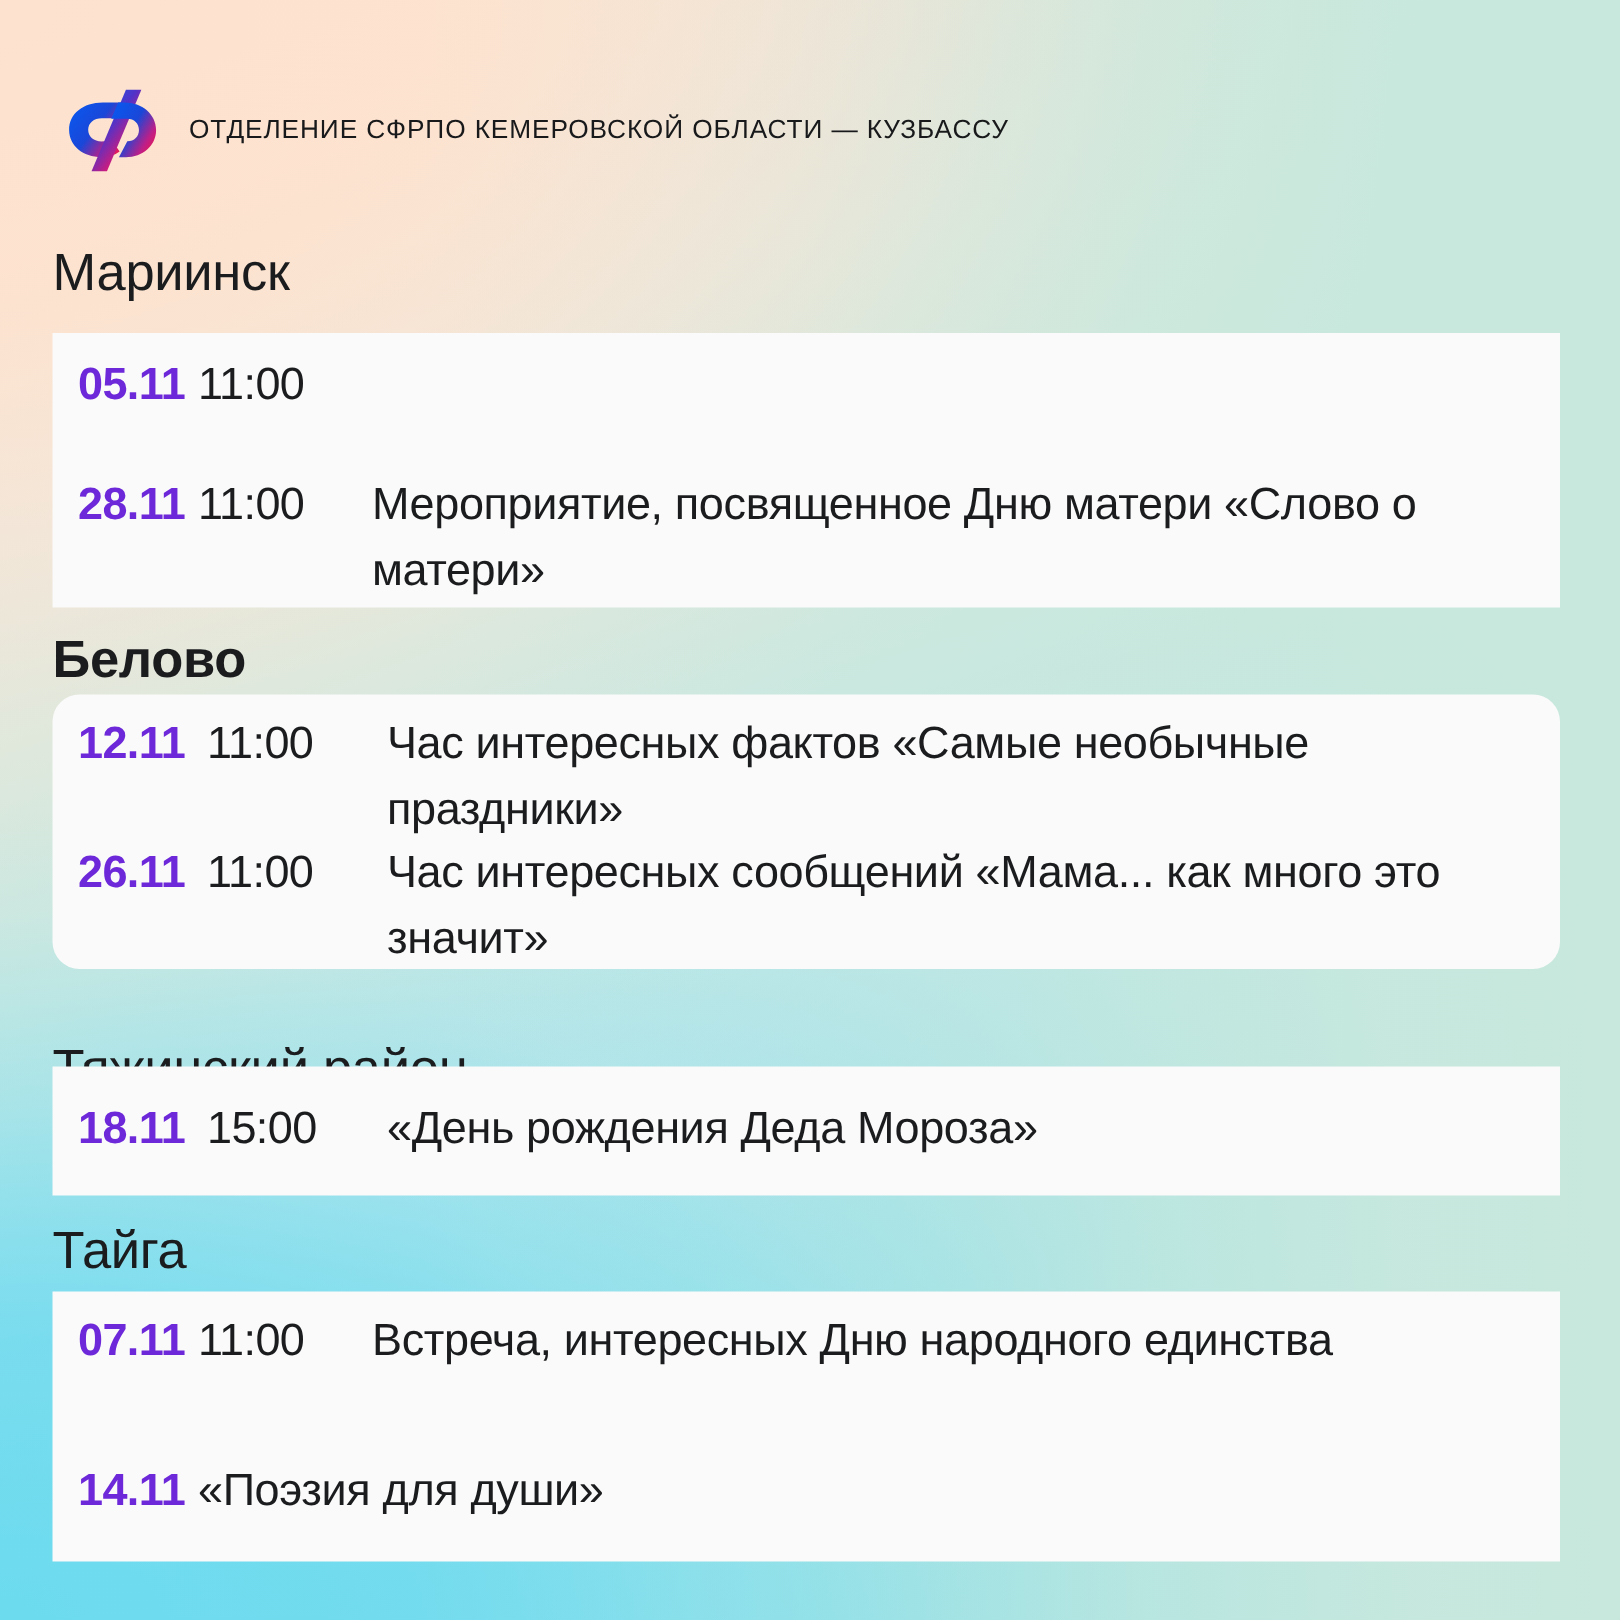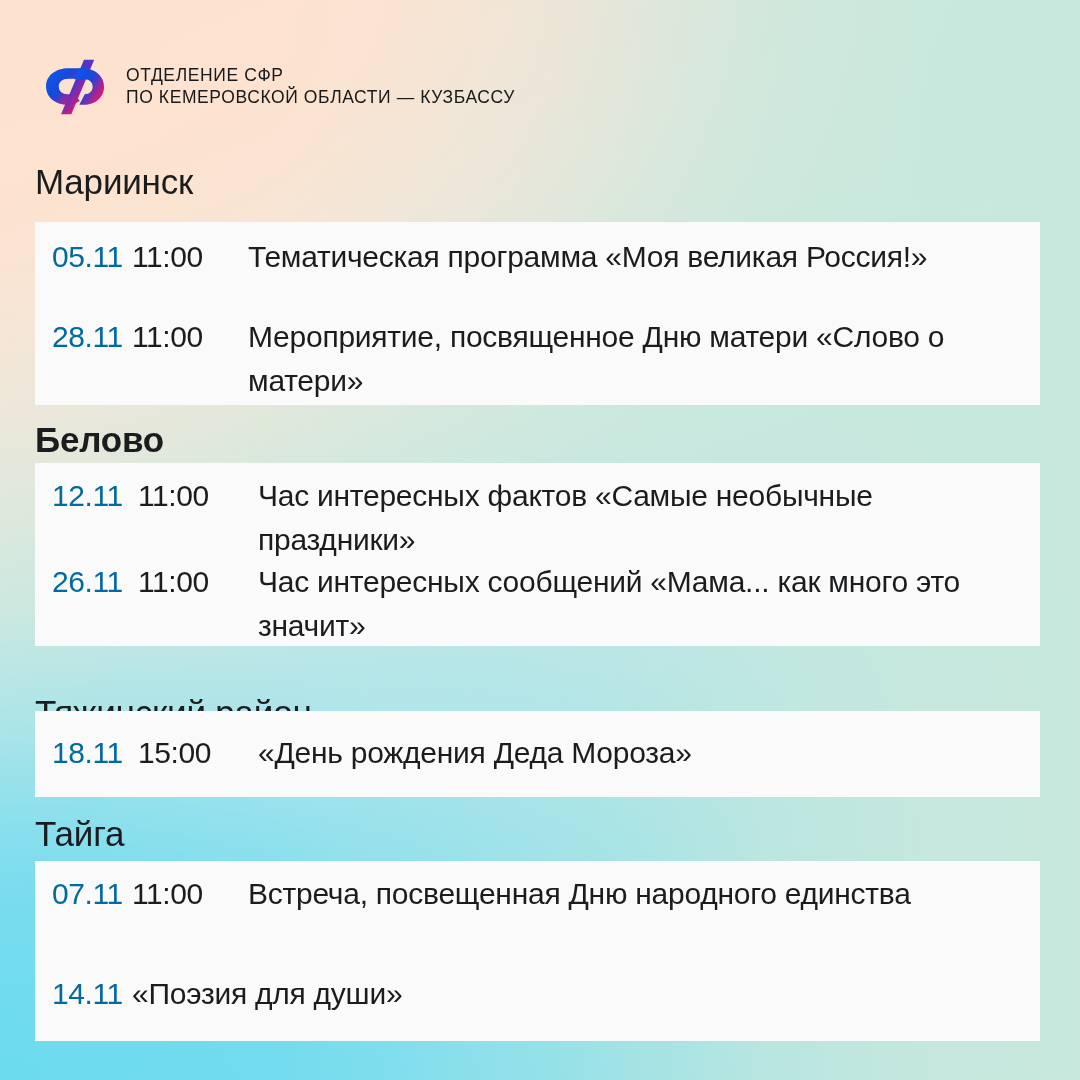--- a/index.html
+++ b/index.html
@@ -80,21 +80,21 @@
     position:absolute;
     left:40px;
     top:58px;
     display:flex;
     align-items:center;
     gap:14px;
   }
   #logo-mark { width:72px; height:58px; display:block; flex:0 0 auto; }
   #logo-text {
     display:flex;
-    flex-direction:column;
+    flex-direction:row;
     justify-content:center;
   }
   #logo-text .ln {
     font-size:17.5px;
     letter-spacing:0.6px;
     line-height:1.23;
     color:#18191B;
     white-space:nowrap;
     font-weight:400;
   }
@@ -125,23 +125,24 @@
     left:0; right:0;
     display:flex;
     align-items:flex-start;
   }
   .ev-date {
     flex:0 0 auto;
     width:80px;
     margin-left:17px;
     font-size:30px;
     line-height:44px;
-    color:#0369a1;
+    color:#6d28d9;
     letter-spacing:-0.4px;
     white-space:nowrap;
+    font-weight:bold;
   }
   .ev-time {
     flex:0 0 auto;
     width:116px;
     font-size:30px;
     line-height:44px;
     color:#1A1C1E;
     letter-spacing:-0.4px;
     white-space:nowrap;
   }
@@ -198,34 +199,33 @@
     </div>
   </div>
 
   <div class="section">
     <div class="city-heading" style="top:164px;text-align:center;">Мариинск</div>
     <div class="card" style="top:222px; height:183px;">
 
       <div class="event-row" style="top:13px;">
         <span class="ev-date">05.11</span>
         <span class="ev-time">11:00</span>
-        <span class="ev-title">Тематическая программа «Моя великая Россия!»</span>
       </div>
 
       <div class="event-row" style="top:93px;">
         <span class="ev-date">28.11</span>
         <span class="ev-time">11:00</span>
         <span class="ev-title">Мероприятие, посвященное Дню матери «Слово о матери»</span>
       </div>
     </div>
   </div>
 
   <div class="section">
     <div class="city-heading" style="top:422px;font-weight:bold;">Белово</div>
-    <div class="card" style="top:463px; height:183px;">
+    <div class="card" style="top:463px; height:183px;border-radius:18px;">
 
       <div class="event-row" style="top:11px;">
         <span class="ev-date wide">12.11</span>
         <span class="ev-time wide">11:00</span>
         <span class="ev-title">Час интересных фактов «Самые необычные праздники»</span>
       </div>
 
       <div class="event-row" style="top:97px;">
         <span class="ev-date wide">26.11</span>
         <span class="ev-time wide">11:00</span>
@@ -246,21 +246,21 @@
     </div>
   </div>
 
   <div class="section">
     <div class="city-heading" style="top:816px;">Тайга</div>
     <div class="card" style="top:861px; height:180px;">
 
       <div class="event-row" style="top:11px;">
         <span class="ev-date">07.11</span>
         <span class="ev-time">11:00</span>
-        <span class="ev-title">Встреча, посвещенная Дню народного единства</span>
+        <span class="ev-title">Встреча, интересных Дню народного единства</span>
       </div>
 
       <div class="event-row" style="top:111px;">
         <span class="ev-date">14.11</span>
         <span class="ev-title">«Поэзия для души»</span>
       </div>
     </div>
   </div>
 
 </div>

